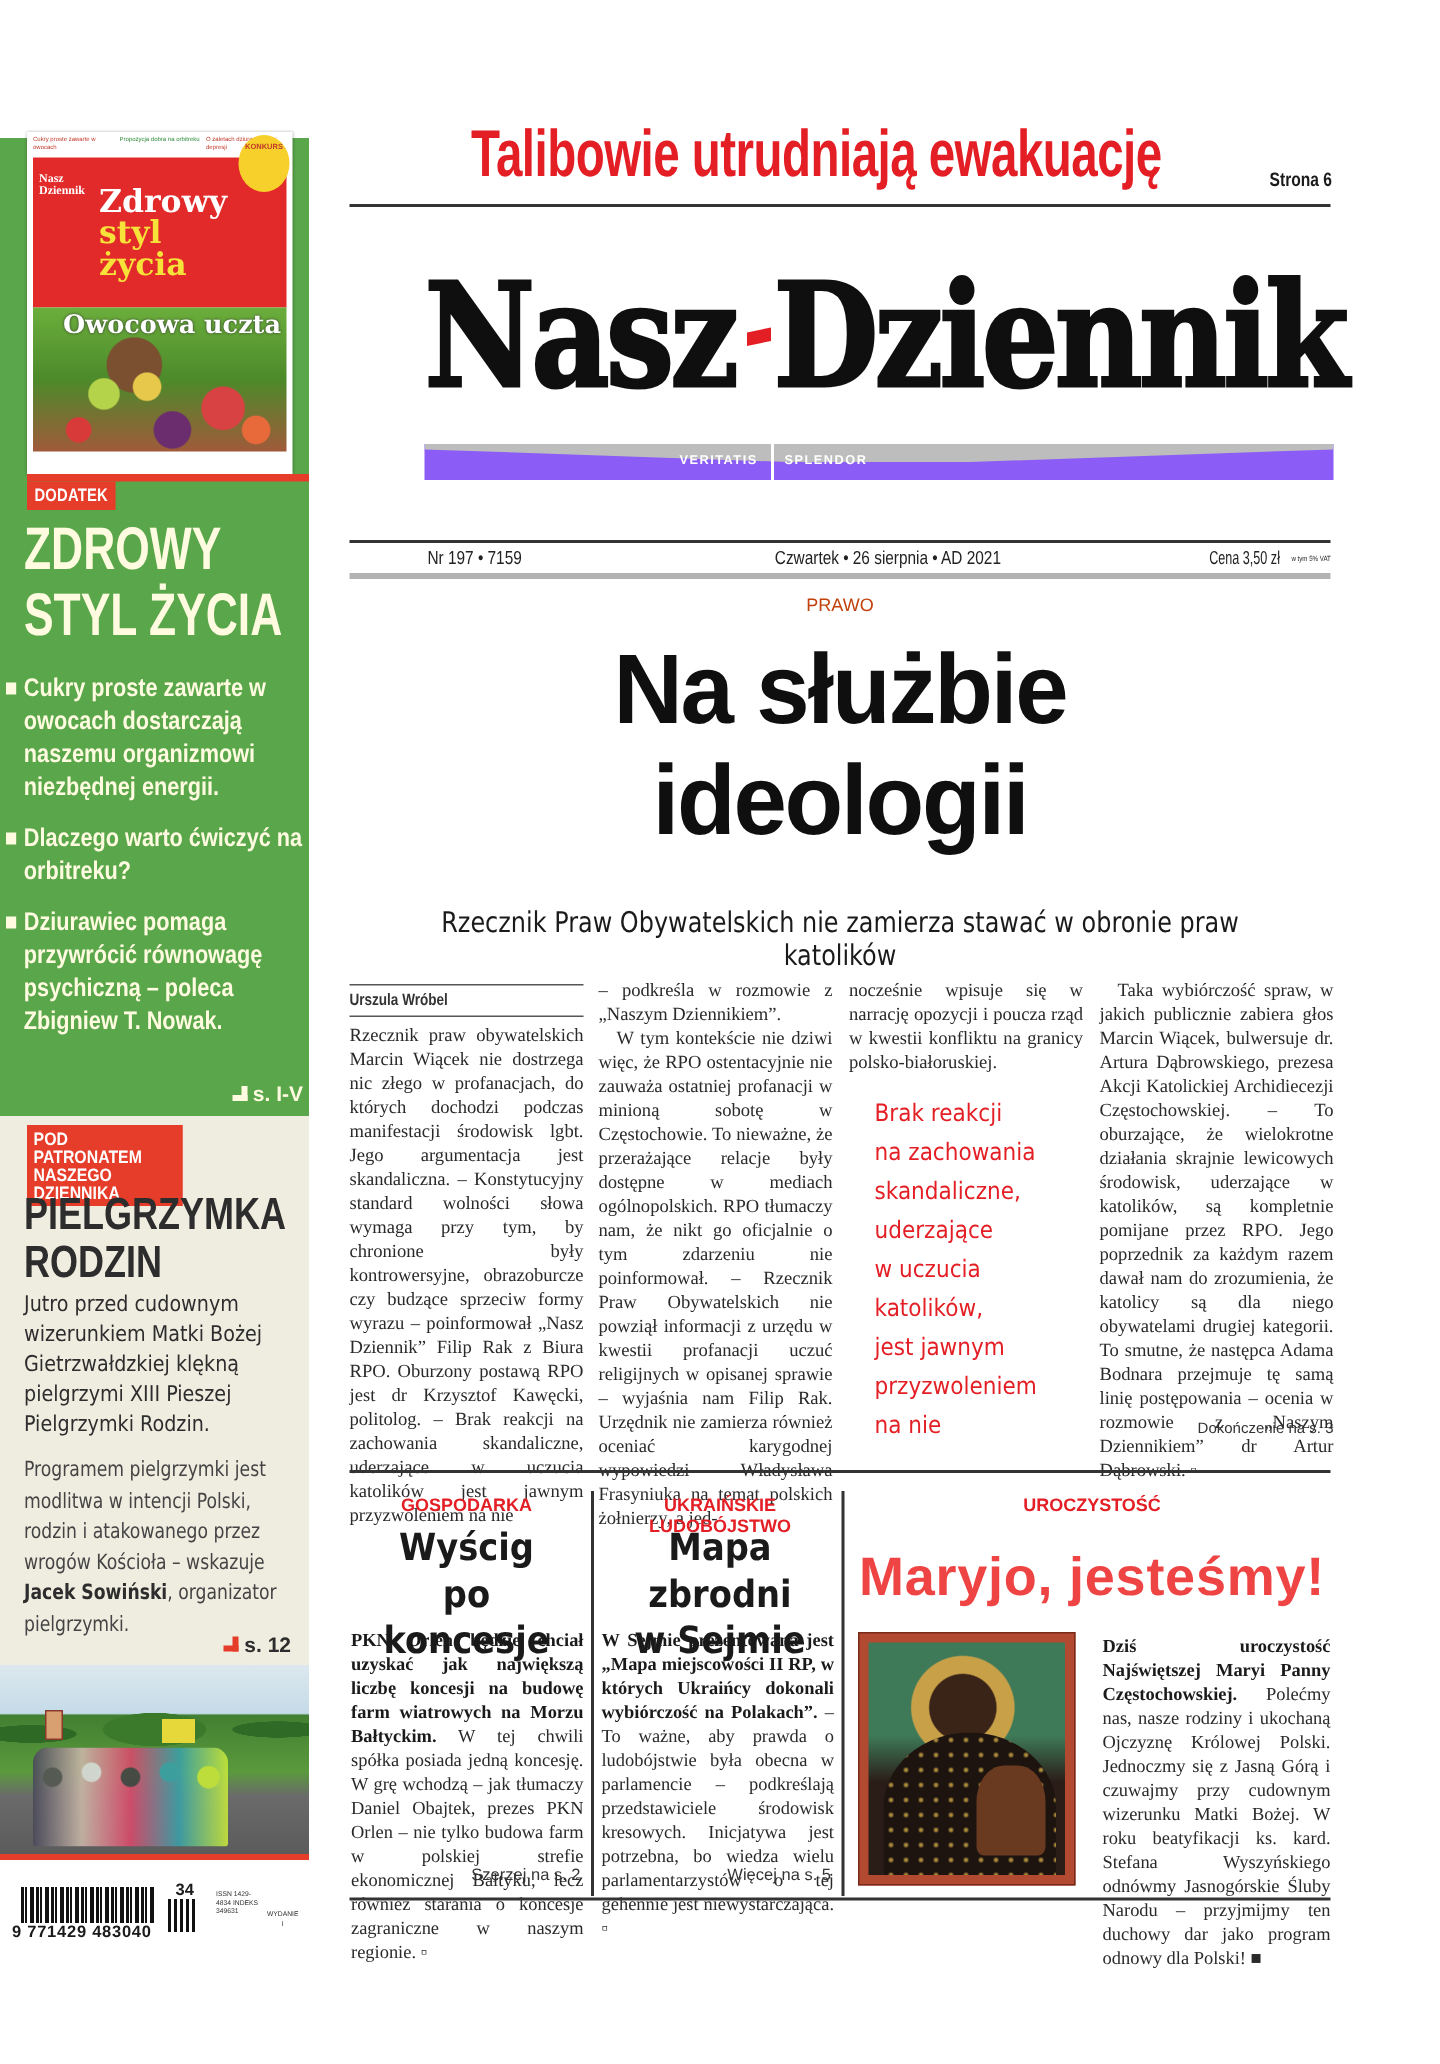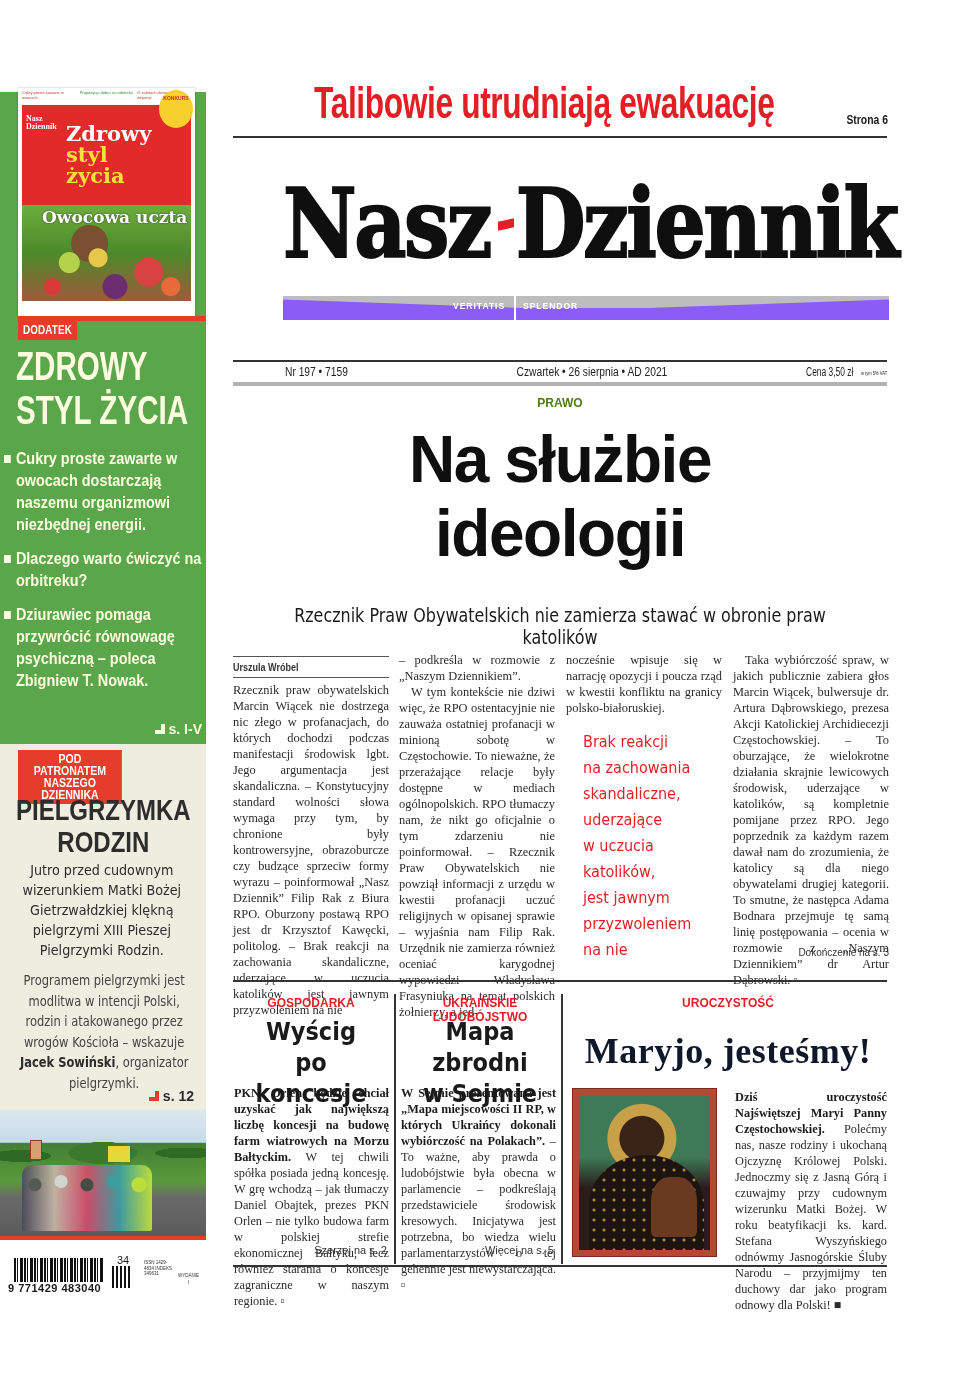--- a/index.html
+++ b/index.html
@@ -32,21 +32,21 @@
   .promo-redbar { position: absolute; left: 18px; top: 316px; width: 188px; height: 5px; background: #e63c2a; }
 
   .dodatek-tag { position: absolute; left: 18px; top: 321px; background: #e63c2a; color: #fff; font-family: "Liberation Sans", sans-serif; font-weight: bold; font-size: 12px; padding: 2px 6px; height: 19px; letter-spacing: .2px; transform: scaleX(.82); transform-origin: left; }
   .promo-title { position: absolute; left: 16px; top: 344px; width: 190px; font-family: "Liberation Sans", sans-serif; font-weight: bold; font-size: 40px; line-height: 44px; color: #fffbe0; transform: scaleX(.74); transform-origin: left; white-space: nowrap; }
   .promo-bullets { position: absolute; left: 4px; top: 448px; width: 200px; list-style: none; }
   .promo-bullets li { font-family: "Liberation Sans", sans-serif; font-weight: bold; font-size: 17px; line-height: 22px; color: #fffbe0; margin-bottom: 12px; padding-left: 14px; position: relative; transform: scaleX(.85); transform-origin: left; width: 235px; }
   .promo-bullets li::before { content: ""; position: absolute; left: 0; top: 7px; width: 8px; height: 8px; background: #fffbe0; }
   .promo-ref { position: absolute; right: 4px; top: 721px; font-family: "Liberation Sans", sans-serif; font-weight: bold; font-size: 14px; color: #fffbe0; display: flex; align-items: center; gap: 4px; }
   .corner-mark { display: inline-block; width: 10px; height: 10px; border-right: 4px solid currentColor; border-bottom: 4px solid currentColor; }
 
-  .pilgrim-box { position: absolute; left: 0; top: 744px; width: 206px; height: 372px; background: #efece0; text-align: center; }
+  .pilgrim-box { position: absolute; left: 0; top: 744px; width: 206px; height: 372px; background: #efece0; }
   .patron-tag { position: absolute; left: 18px; top: 6px; background: #e63c2a; color: #fff; font-family: "Liberation Sans", sans-serif; font-weight: bold; font-size: 12px; line-height: 12px; padding: 3px 5px; width: 118px; transform: scaleX(.88); transform-origin: left; }
   .patron-tag span { display: block; }
   .pilgrim-title { position: absolute; left: 16px; top: 50px; font-family: "Liberation Sans", sans-serif; font-weight: bold; font-size: 30px; line-height: 32px; color: #2d2d2d; transform: scaleX(.8); transform-origin: left; white-space: nowrap; }
   .pilgrim-lead { position: absolute; left: 16px; top: 116px; width: 195px; font-family: "DejaVu Sans", sans-serif; font-size: 14.5px; line-height: 20px; color: #2d2d2d; transform: scaleX(.88); transform-origin: left; }
   .pilgrim-body { position: absolute; left: 16px; top: 226px; width: 215px; font-family: "DejaVu Sans", sans-serif; font-size: 14px; line-height: 20.5px; color: #444; transform: scaleX(.82); transform-origin: left; }
   .pilgrim-body b { color: #2d2d2d; }
   .pilgrim-ref { position: absolute; right: 12px; top: 344px; font-family: "Liberation Sans", sans-serif; font-weight: bold; font-size: 14px; color: #2d2d2d; display: flex; align-items: center; gap: 4px; }
   .pilgrim-ref .corner-mark { color: #e63c2a; }
 
   .pilgrim-photo { position: absolute; left: 0; top: 1110px; width: 206px; height: 129px; overflow: hidden;
@@ -68,21 +68,21 @@
   .photo-banner { position: absolute; left: 108px; top: 36px; width: 22px; height: 16px; background: #e6d83a; }
   .photo-icon { position: absolute; left: 30px; top: 30px; width: 12px; height: 20px; background: #d8a070; border: 1px solid #8a3a2a; }
   .pilgrim-redline { position: absolute; left: 0; top: 1236px; width: 206px; height: 4px; background: #e63c2a; }
 
   
   .barcode-area { position: absolute; left: 6px; top: 1258px; width: 200px; height: 40px; }
   .barcode { position: absolute; left: 8px; top: 0; width: 90px; height: 30px;
     background: repeating-linear-gradient(90deg, #111 0 2px, #fff 2px 3px, #111 3px 4px, #fff 4px 6px, #111 6px 9px, #fff 9px 10px); }
   .barcode-num { position: absolute; left: 0; top: 24px; font-family: "Liberation Sans", sans-serif; font-weight: bold; font-size: 11px; background: #fff; padding: 0 2px; letter-spacing: .5px; }
   .barcode2 { position: absolute; left: 106px; top: 8px; width: 18px; height: 22px; background: repeating-linear-gradient(90deg, #111 0 2px, #fff 2px 4px); }
-  .barcode-addon { position: absolute; left: 111px; top: -4px; font-family: "Liberation Sans", sans-serif; font-weight: normal; font-size: 11px; }
+  .barcode-addon { position: absolute; left: 111px; top: -4px; font-family: "Liberation Sans", sans-serif; font-weight: bold; font-size: 11px; }
   .barcode-small { position: absolute; left: 138px; top: 2px; font-family: "Liberation Sans", sans-serif; font-size: 4.5px; line-height: 5.5px; color: #333; }
   .barcode-edition { position: absolute; left: 172px; top: 14px; font-family: "Liberation Sans", sans-serif; font-size: 4.5px; line-height: 7px; color: #333; text-align: center; }
 
   
   .top-teaser { position: absolute; left: 230px; top: 74px; width: 660px; height: 58px; }
   .teaser-headline { position: absolute; left: 84px; top: 4px; font-family: "Liberation Sans", sans-serif; font-weight: bold; font-size: 44px; color: #e31e24; transform: scaleX(.72); transform-origin: left; white-space: nowrap; letter-spacing: -.5px; }
   .teaser-page { position: absolute; right: 2px; top: 38px; font-family: "Liberation Sans", sans-serif; font-weight: bold; font-size: 13px; color: #1a1a1a; transform: scaleX(.8); transform-origin: right; }
   .rule-thin { position: absolute; left: 233px; width: 654px; height: 2px; background: #333; }
 
   .masthead { position: absolute; left: 283px; top: 176px; width: 606px; height: 100px; }
@@ -98,21 +98,21 @@
   .dateline { position: absolute; left: 233px; top: 360px; width: 654px; height: 26px; border-top: 2px solid #333; text-align: center; }
   .dateline-row { display: flex; justify-content: space-between; align-items: center; height: 20px; font-family: "Liberation Sans", sans-serif; font-size: 12.5px; color: #222; padding: 0 0 0 52px; }
   .dateline-row span { transform: scaleX(.82); display: inline-block; white-space: nowrap; }
   .dateline-issue { transform-origin: left; }
   .dateline-date { margin-left: 40px; }
   .dateline-price { transform-origin: right; }
   .dateline-price small { font-size: 5px; vertical-align: middle; margin-left: 3px; }
   .dateline-under { position: absolute; left: 0; top: 20px; width: 654px; height: 4px; background: #b3b3b3; }
 
   
-  .kicker { font-family: "Liberation Sans", sans-serif; font-weight: bold; font-size: 12px; color: #4d7c0f; text-align: center; }
+  .kicker { font-family: "Liberation Sans", sans-serif; font-weight: normal; font-size: 12px; color: #c2410c; text-align: center; }
   .main-kicker { position: absolute; left: 233px; top: 396px; width: 654px; }
   .main-headline { position: absolute; left: 233px; top: 422px; width: 654px; text-align: center; font-family: "Liberation Sans", sans-serif; font-weight: bold; font-size: 66px; line-height: 74px; color: #0f0f0f; letter-spacing: -1.5px; transform: scaleX(.97); }
   .main-deck { position: absolute; left: 233px; top: 604px; width: 654px; text-align: center; font-family: "DejaVu Sans", sans-serif; font-size: 19px; color: #1a1a1a; transform: scaleX(.84); }
 
   .body-col { position: absolute; font-family: "Liberation Serif", serif; font-size: 12.4px; line-height: 16px; color: #2a2a2a; text-align: justify; }
   .body-col p { text-indent: 0; }
   .body-col p + p { text-indent: 12px; }
   .byline { border-top: 1.5px solid #555; border-bottom: 1.5px solid #555; padding: 2px 0 2px; margin-bottom: 4px; font-family: "Liberation Sans", sans-serif; font-weight: bold; font-size: 11px; color: #333; }
   .byline span { display: inline-block; transform: scaleX(.82); transform-origin: left; }
   .col1 { left: 233px; top: 656px; width: 156px; }
@@ -134,21 +134,21 @@
 
   .s1-kicker { left: 233px; top: 996px; width: 156px; }
   .s1-head { left: 233px; top: 1016px; width: 156px; }
   .s1-body { left: 234px; top: 1085px; width: 155px; }
   .s1-ref { left: 233px; top: 1244px; width: 154px; }
   .s2-kicker { left: 399px; top: 996px; width: 162px; }
   .s2-head { left: 399px; top: 1016px; width: 162px; }
   .s2-body { left: 401px; top: 1085px; width: 155px; }
   .s2-ref { left: 401px; top: 1244px; width: 153px; }
   .s3-kicker { left: 566px; top: 996px; width: 324px; }
-  .s3-head { position: absolute; left: 566px; top: 1030px; width: 324px; text-align: center; font-family: Liberation Serif, serif; font-weight: bold; font-size: 36px; color: #0f172a; letter-spacing: .5px; }
+  .s3-head { position: absolute; left: 566px; top: 1030px; width: 324px; text-align: center; font-family: Liberation Sans, sans-serif; font-weight: bold; font-size: 36px; color: #ef4444; letter-spacing: .5px; }
   .icon-img { position: absolute; left: 572px; top: 1088px; width: 145px; height: 169px; background: #b14a30; padding: 6px; border: 1px solid #7a2a1a; }
   .icon-inner { width: 100%; height: 100%; position: relative; overflow: hidden;
     background: radial-gradient(circle at 48% 28%, #3a2418 0 22px, transparent 23px),
                 radial-gradient(circle at 48% 28%, #c8a048 0 34px, transparent 35px),
                 radial-gradient(circle at 70% 62%, #3a2418 0 14px, transparent 15px),
                 radial-gradient(circle at 70% 62%, #c8a048 0 22px, transparent 23px),
                 linear-gradient(180deg, #3e7a58 0%, #3e7a58 40%, #2a1d18 60%, #2a1d18 100%); }
   .icon-robe { position: absolute; left: 10px; top: 60px; width: 115px; height: 100px; background: radial-gradient(circle, #a8883a 1px, transparent 2px) 0 0/10px 10px, #1d1410; border-radius: 50% 50% 0 0; }
   .icon-child { position: absolute; left: 72px; top: 82px; width: 46px; height: 60px; background: #6a3a20; border-radius: 40% 40% 10% 10%; }
   .s3-body { left: 735px; top: 1089px; width: 152px; font-size: 12.3px; }

